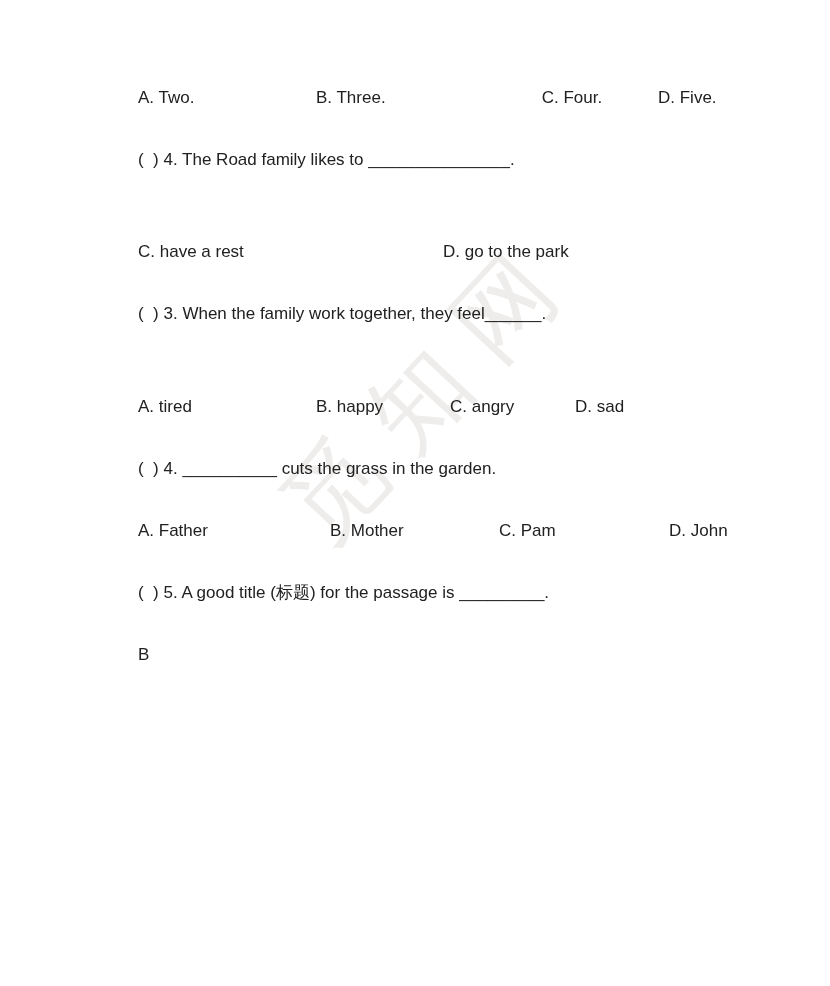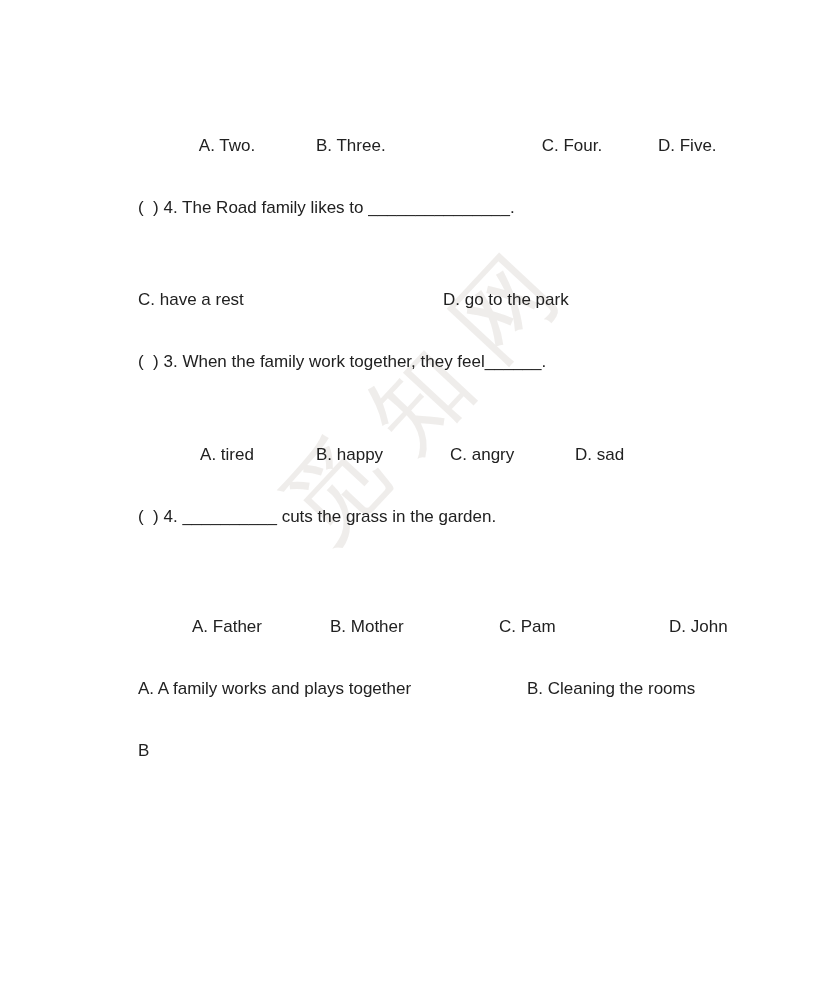--- a/index.html
+++ b/index.html
@@ -48,22 +48,22 @@
   }
   .content p.oneline {
     white-space: pre;
   }
   .col {
     display: inline-block;
     text-indent: 0;
     white-space: pre;
     vertical-align: baseline;
   }
-  .w178 { width: 178px; text-align: center; }
-  .w170 { width: 170px; margin-top: 48px; }
+  .w178 { width: 178px; }
+  .w170 { width: 170px; }
   .w172 { width: 172px; text-align: center; }
   .w262 { width: 262px; }
   .w305 { width: 305px; margin-top: 30px; }
   .w134 { width: 134px; }
   .w125 { width: 125px; margin-top: 31px; }
   .w169 { width: 169px; margin-left: 14px; }
   .w389 { width: 389px; }
   .w432 { width: 432px; }
   .wide-space { word-spacing: 11px; }
   .passage { word-spacing: 1px; }
@@ -85,21 +85,21 @@
     <p><span class="col w305">C. have a rest</span><span class="col">D. go to the park</span></p>
 
     <p class="oneline">(  ) 3. When the family work together, they feel______.</p>
 
     <p><span class="col w178">A. tired</span><span class="col w134">B. happy</span><span class="col w125">C. angry</span><span class="col">D. sad</span></p>
 
     <p class="oneline">(  ) 4. __________ cuts the grass in the garden.</p>
 
     <p><span class="col w178">A. Father</span><span class="col w169">B. Mother</span><span class="col w170">C. Pam</span><span class="col">D. John</span></p>
 
+    <p class="oneline">(  ) 5. A good title (标题) for the passage is _________.</p>
 
-    <p><span class="col w389">A. A family works and plays together</span><span class="col">B. Cleaning the rooms</span></p>
 
 
     <p>B</p>
 
 
   </div>
 </div>
 
 </body></html>

